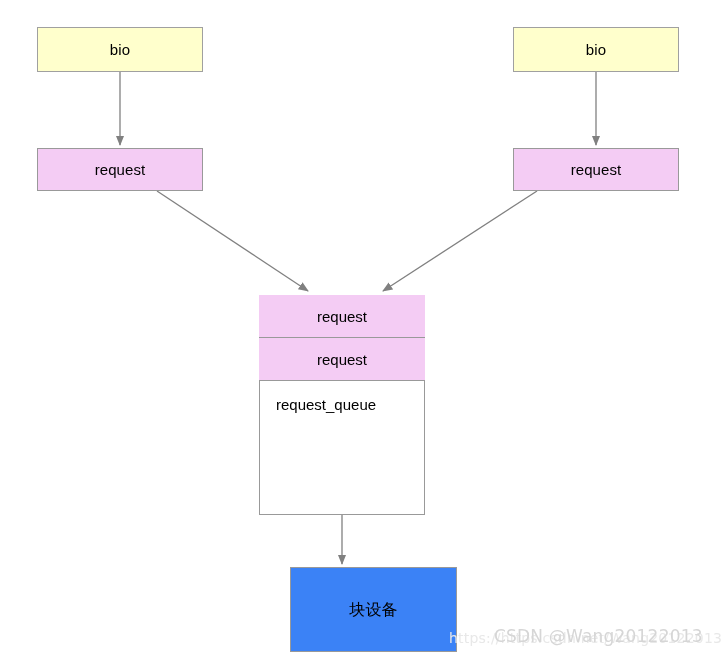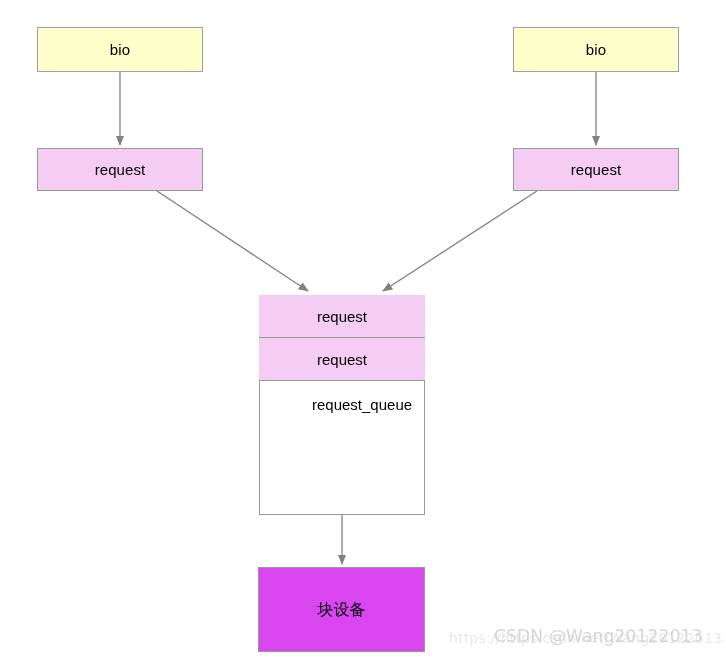--- a/index.html
+++ b/index.html
@@ -58,23 +58,24 @@
     font-size: 15px;
     color: #000000;
   }
   .queue-label {
     position: absolute;
     font-size: 15px;
     color: #000000;
     white-space: nowrap;
   }
   .node-device {
-    background: #d946ef;
+    background: #3b82f6;
     border-color: #999999;
     font-size: 16px;
+    margin-left: 32px;
   }
   svg.edges {
     position: absolute;
     left: 0;
     top: 0;
     width: 726px;
     height: 660px;
     pointer-events: none;
   }
   .watermark {
@@ -131,21 +132,21 @@
     <span>request</span>
   </div>
 
   <div class="queue-box" style="left:259px; top:295px; width:166px; height:220px;">
     <div class="queue-row" style="left:-1px; top:-1px; width:166px; height:43px;">
       <span>request</span>
     </div>
     <div class="queue-row" style="left:-1px; top:42px; width:166px; height:43px;">
       <span>request</span>
     </div>
-    <div class="queue-label" style="left:16px; top:100px;margin-left:36px;">request_queue</div>
+    <div class="queue-label" style="left:16px; top:100px;">request_queue</div>
   </div>
 
   <div class="node node-device" style="left:258px; top:567px; width:167px; height:85px;">
     <span>块设备</span>
   </div>
 
   <div class="watermark wm-url">https://https.csdn.net/Wang20122013</div>
   <div class="watermark wm-name">CSDN @Wang20122013</div>
 
 </div>

